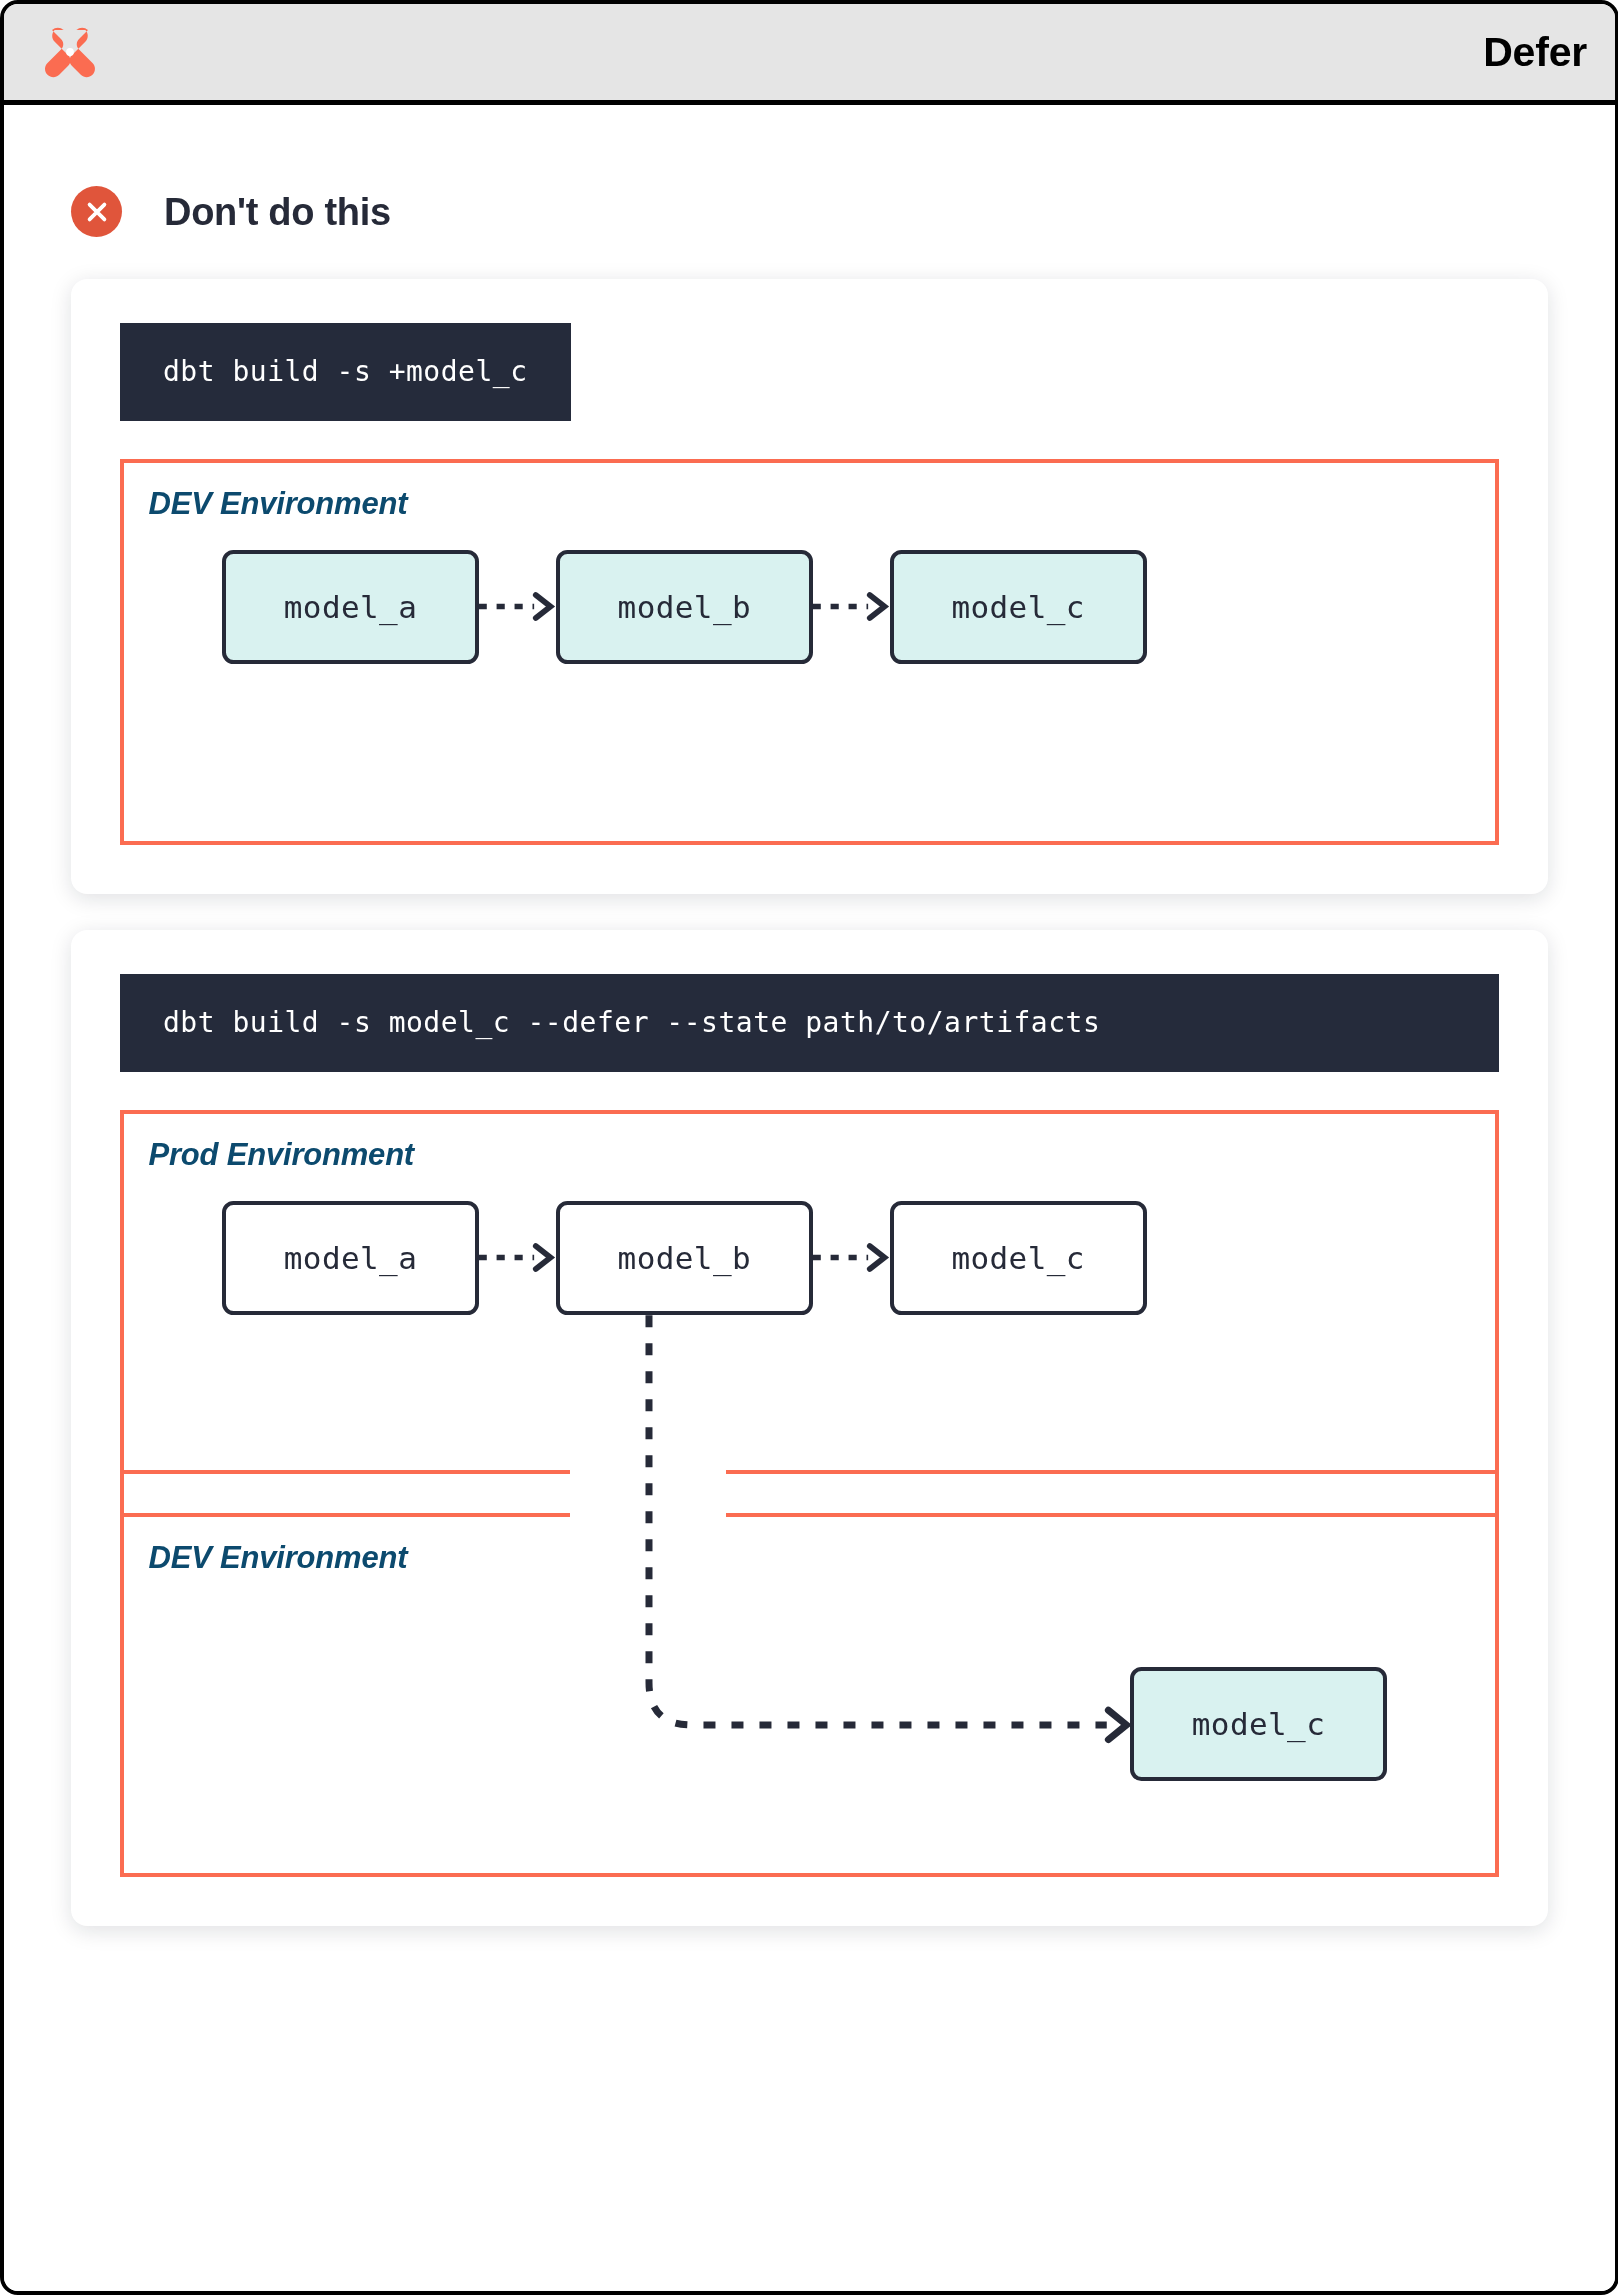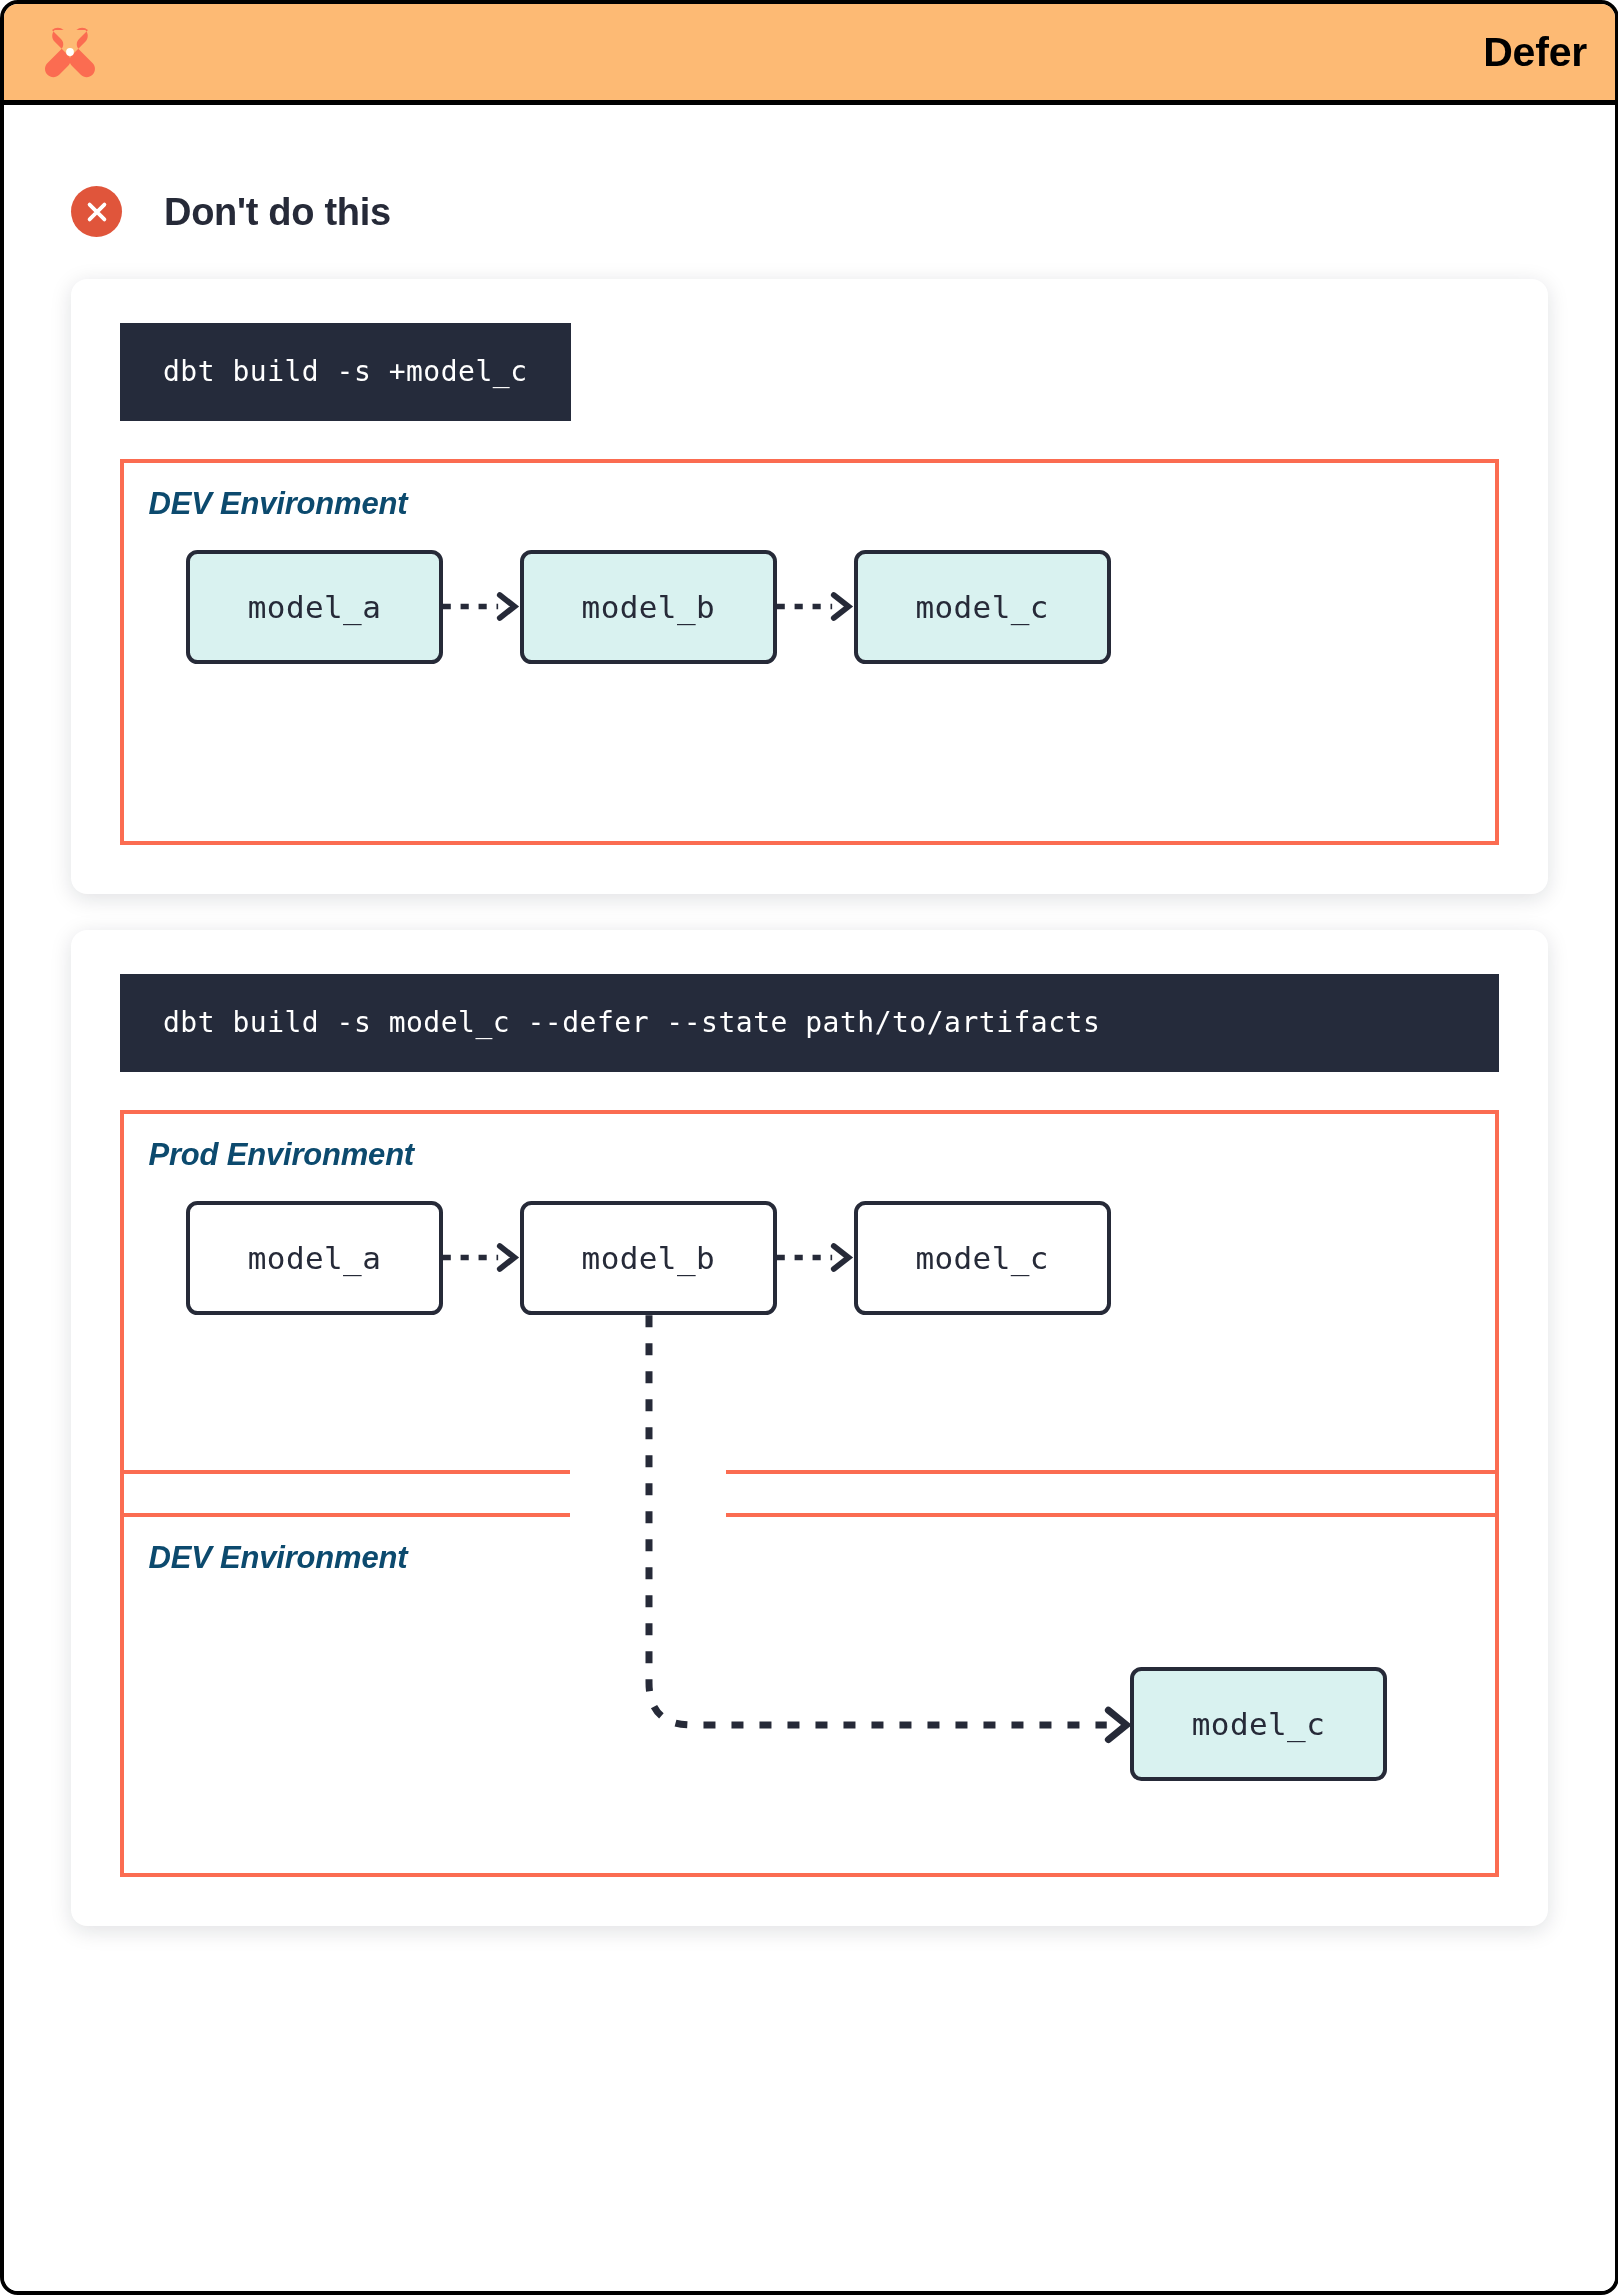--- a/index.html
+++ b/index.html
@@ -21,21 +21,21 @@
     border-radius: 18px;
     overflow: hidden;
   }
 
   
   #header {
     position: absolute;
     left: 0; top: 0;
     width: 100%;
     height: 101px;
-    background: #fdba74;
+    background: #e5e5e5;
     border-bottom: 5.7px solid #000000;
     display: flex;
     align-items: center;
     justify-content: space-between;
     padding: 0 28px 0 36px;
   }
 
   #dbt-logo { width: 60px; height: 64px; display: block; }
 
   #doc-title {
@@ -153,20 +153,21 @@
   .seam .side.l { left: 0; }
   .seam .side.r { right: 0; }
 
   
   .node-row {
     position: relative;
     display: flex;
     align-items: center;
     margin-top: 31px;
     padding-left: 62px;
+    margin-left: 36px;
   }
 
   .node {
     width: 257px;
     height: 114px;
     border: 4.9px solid #262a38;
     border-radius: 11.4px;
     display: flex;
     align-items: center;
     justify-content: center;

